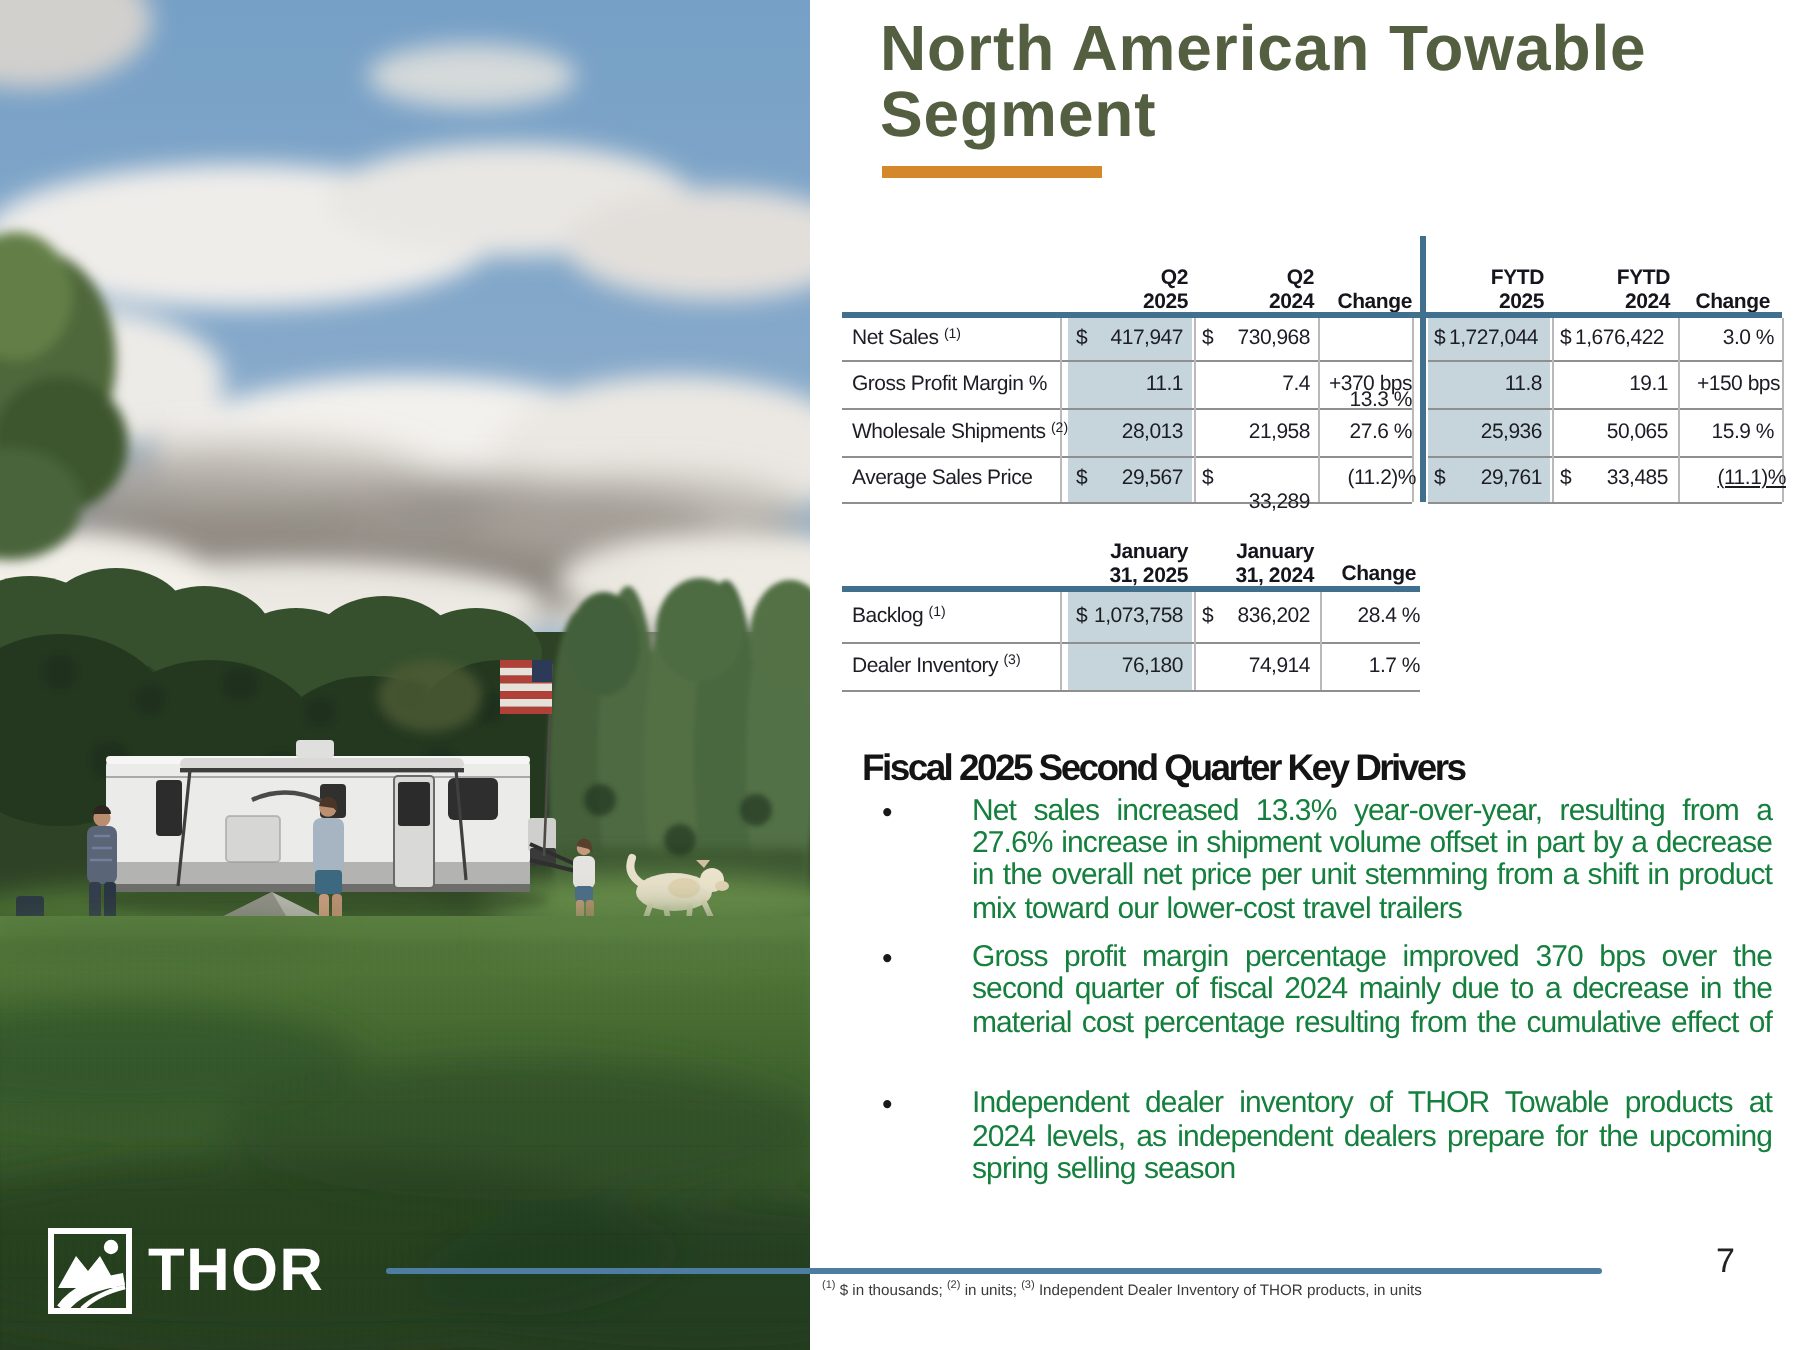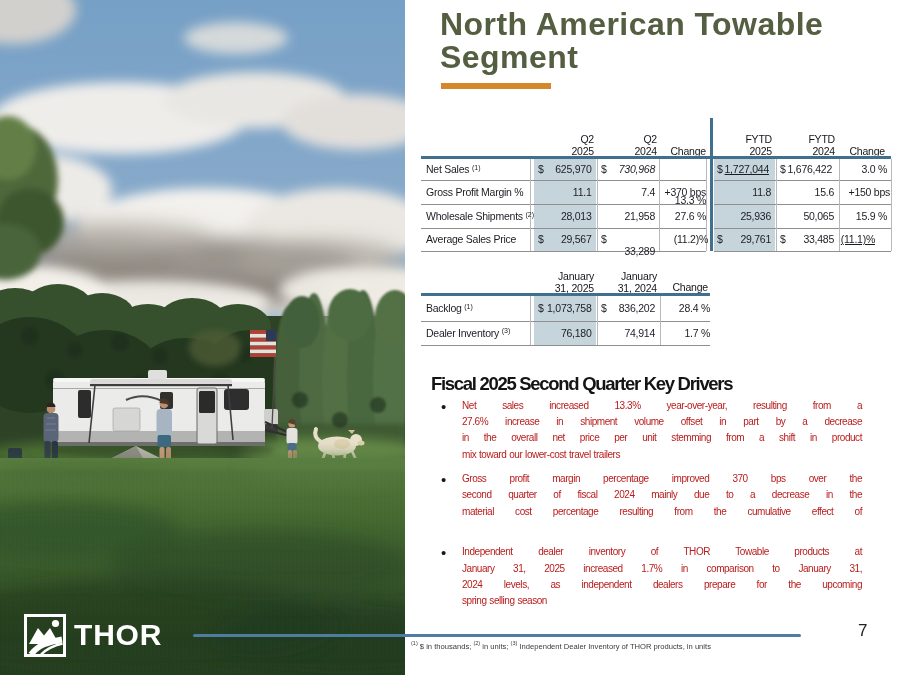--- a/index.html
+++ b/index.html
@@ -1,27 +1,27 @@
 <!DOCTYPE html>
 <html><head>
 <meta charset="utf-8">
 <style>
   * { margin:0; padding:0; box-sizing:border-box; }
   html,body { width:900px; height:675px; overflow:hidden; background:#fff;
     font-family:"Liberation Sans",sans-serif; position:relative; }
   .abs { position:absolute; }
   .tbltxt { font-size:10.5px; letter-spacing:-0.25px; color:#1c1c24; white-space:nowrap; }
-  .tblhdr { font-size:10.5px; letter-spacing:-0.2px; font-weight:normal; color:#15151d; white-space:nowrap; text-align:right; line-height:12px; }
+  .tblhdr { font-size:10.5px; letter-spacing:-0.2px; font-weight:bold; color:#15151d; white-space:nowrap; text-align:right; line-height:12px; }
   .rline { background:#8f8f8f; height:1px; }
   .vline { background:#b9b9b9; width:1px; }
   .shade { background:#c6d5db; }
   .blue { background:#41708f; }
   sup.fn { font-size:7px; letter-spacing:0; vertical-align:baseline; position:relative; top:-3.5px; }
   .j { text-align:justify; text-align-last:justify; }
-  .bl { line-height:16.35px; font-size:10px; letter-spacing:-0.45px; color:#b91c1c; width:400px; position:absolute; left:462px; word-spacing:0.5px; }
+  .bl { line-height:16.35px; font-size:15px; letter-spacing:-0.45px; color:#15803d; width:400px; position:absolute; left:486px; word-spacing:0.5px; }
 </style>
 </head>
 <body>
 
 <div class="abs" style="left:0;top:0;width:405px;height:675px;" id="photo">
 <svg width="405" height="675" viewBox="0 0 405 675" xmlns="http://www.w3.org/2000/svg">
 <defs>
   <linearGradient id="sky" x1="0" y1="0" x2="0" y2="1">
     <stop offset="0" stop-color="#76a0c6"></stop>
     <stop offset="0.55" stop-color="#86a9ca"></stop>
@@ -286,57 +286,57 @@
 <div class="abs vline" style="left:530px;top:159px;height:92px;"></div>
 <div class="abs vline" style="left:596.5px;top:159px;height:92px;"></div>
 <div class="abs vline" style="left:658.5px;top:159px;height:92px;"></div>
 <div class="abs vline" style="left:705.5px;top:159px;height:92px;"></div>
 <div class="abs vline" style="left:775.5px;top:159px;height:92px;"></div>
 <div class="abs vline" style="left:838.5px;top:159px;height:92px;"></div>
 <div class="abs vline" style="left:890.5px;top:159px;height:92px;"></div>
 
 <div class="abs tbltxt" style="left:426px;top:159px;line-height:20.5px;">Net Sales <sup class="fn">(1)</sup></div>
 <div class="abs tbltxt" style="left:538px;top:159px;line-height:20.5px;">$</div>
-<div class="abs tbltxt" style="right:308.5px;top:159px;line-height:20.5px;">625,970</div>
+<div class="abs tbltxt" style="right:308.5px;top:159px;line-height:20.5px;">417,947</div>
 <div class="abs tbltxt" style="left:601px;top:159px;line-height:20.5px;">$</div>
-<div class="abs tbltxt" style="right:245px;top:159px;line-height:20.5px;font-style:italic;">730,968</div>
+<div class="abs tbltxt" style="right:245px;top:159px;line-height:20.5px;">730,968</div>
 <div class="abs tbltxt" style="right:194px;top:159px;line-height:20.5px;margin-top:31px;">13.3&nbsp;%</div>
 <div class="abs tbltxt" style="left:717px;top:159px;line-height:20.5px;">$</div>
-<div class="abs tbltxt" style="right:131px;top:159px;line-height:20.5px;text-decoration:underline;">1,727,044</div>
+<div class="abs tbltxt" style="right:131px;top:159px;line-height:20.5px;">1,727,044</div>
 <div class="abs tbltxt" style="left:780px;top:159px;line-height:20.5px;">$</div>
 <div class="abs tbltxt" style="right:68px;top:159px;line-height:20.5px;">1,676,422</div>
 <div class="abs tbltxt" style="right:13px;top:159px;line-height:20.5px;">3.0&nbsp;%</div>
 
 <div class="abs tbltxt" style="left:426px;top:180px;line-height:24px;">Gross Profit Margin %</div>
 <div class="abs tbltxt" style="right:308.5px;top:180px;line-height:24px;">11.1</div>
 <div class="abs tbltxt" style="right:245px;top:180px;line-height:24px;">7.4</div>
 <div class="abs tbltxt" style="right:194px;top:180px;line-height:24px;margin-left:47px;">+370 bps</div>
 <div class="abs tbltxt" style="right:129px;top:180px;line-height:24px;">11.8</div>
-<div class="abs tbltxt" style="right:66px;top:180px;line-height:24px;">15.6</div>
+<div class="abs tbltxt" style="right:66px;top:180px;line-height:24px;">19.1</div>
 <div class="abs tbltxt" style="right:10px;top:180px;line-height:24px;">+150 bps</div>
 
 <div class="abs tbltxt" style="left:426px;top:204px;line-height:24px;">Wholesale Shipments <sup class="fn">(2)</sup></div>
 <div class="abs tbltxt" style="right:308.5px;top:204px;line-height:24px;">28,013</div>
 <div class="abs tbltxt" style="right:245px;top:204px;line-height:24px;">21,958</div>
 <div class="abs tbltxt" style="right:194px;top:204px;line-height:24px;">27.6&nbsp;%</div>
 <div class="abs tbltxt" style="right:129px;top:204px;line-height:24px;">25,936</div>
 <div class="abs tbltxt" style="right:66px;top:204px;line-height:24px;">50,065</div>
 <div class="abs tbltxt" style="right:13px;top:204px;line-height:24px;">15.9&nbsp;%</div>
 
 <div class="abs tbltxt" style="left:426px;top:228px;line-height:23px;">Average Sales Price</div>
 <div class="abs tbltxt" style="left:538px;top:228px;line-height:23px;">$</div>
 <div class="abs tbltxt" style="right:308.5px;top:228px;line-height:23px;">29,567</div>
 <div class="abs tbltxt" style="left:601px;top:228px;line-height:23px;">$</div>
 <div class="abs tbltxt" style="right:245px;top:240px;line-height:23px;">33,289</div>
 <div class="abs tbltxt" style="right:192px;top:228px;line-height:23px;">(11.2)%</div>
 <div class="abs tbltxt" style="left:717px;top:228px;line-height:23px;">$</div>
 <div class="abs tbltxt" style="right:129px;top:228px;line-height:23px;">29,761</div>
 <div class="abs tbltxt" style="left:780px;top:228px;line-height:23px;">$</div>
 <div class="abs tbltxt" style="right:66px;top:228px;line-height:23px;">33,485</div>
-<div class="abs tbltxt" style="right:25px;top:228px;line-height:23px;text-decoration:underline;">(11.1)%</div>
+<div class="abs tbltxt" style="right:7px;top:228px;line-height:23px;text-decoration:underline;">(11.1)%</div>
 
 <div class="abs tblhdr" style="left:494px;top:270px;width:100px;">January<br>31, 2025</div>
 
 <div class="abs tblhdr" style="left:557px;top:270px;width:100px;">January<br>31, 2024</div>
 
 <div class="abs tblhdr" style="left:608px;top:281px;width:100px;">Change</div>
 
 <div class="abs shade" style="left:534px;top:296px;width:62px;height:49px;"></div>
 
 <div class="abs blue" style="left:421px;top:293px;width:289px;height:2.5px;"></div>
@@ -376,21 +376,20 @@
 <div class="bl" style="top:471px;">
 <div class="j">Gross profit margin percentage improved 370 bps over the</div>
 <div class="j">second quarter of fiscal 2024 mainly due to a decrease in the</div>
 <div class="j">material cost percentage resulting from the cumulative effect of</div>
 </div>
 
 <div class="abs" style="left:441px;top:544px;font-size:15px;color:#191919;">•</div>
 
 <div class="bl" style="top:544.3px;">
 <div class="j">Independent dealer inventory of THOR Towable products at</div>
-<div class="j">January 31, 2025 increased 1.7% in comparison to January 31,</div>
 <div class="j">2024 levels, as independent dealers prepare for the upcoming</div>
 <div>spring selling season</div>
 </div>
 
 <div class="abs" style="left:193px;top:633.5px;width:608px;height:3px;border-radius:2px;background:#4d7da0;"></div>
 
 <div class="abs" style="left:858px;top:621px;font-size:17px;color:#222;">7</div>
 
 <div class="abs" style="left:411px;top:640px;font-size:7.6px;color:#3a3a3a;letter-spacing:0;"><sup style="font-size:5.5px;">(1)</sup> $ in thousands; <sup style="font-size:5.5px;">(2)</sup> in units; <sup style="font-size:5.5px;">(3)</sup> Independent Dealer Inventory of THOR products, in units</div>
 

